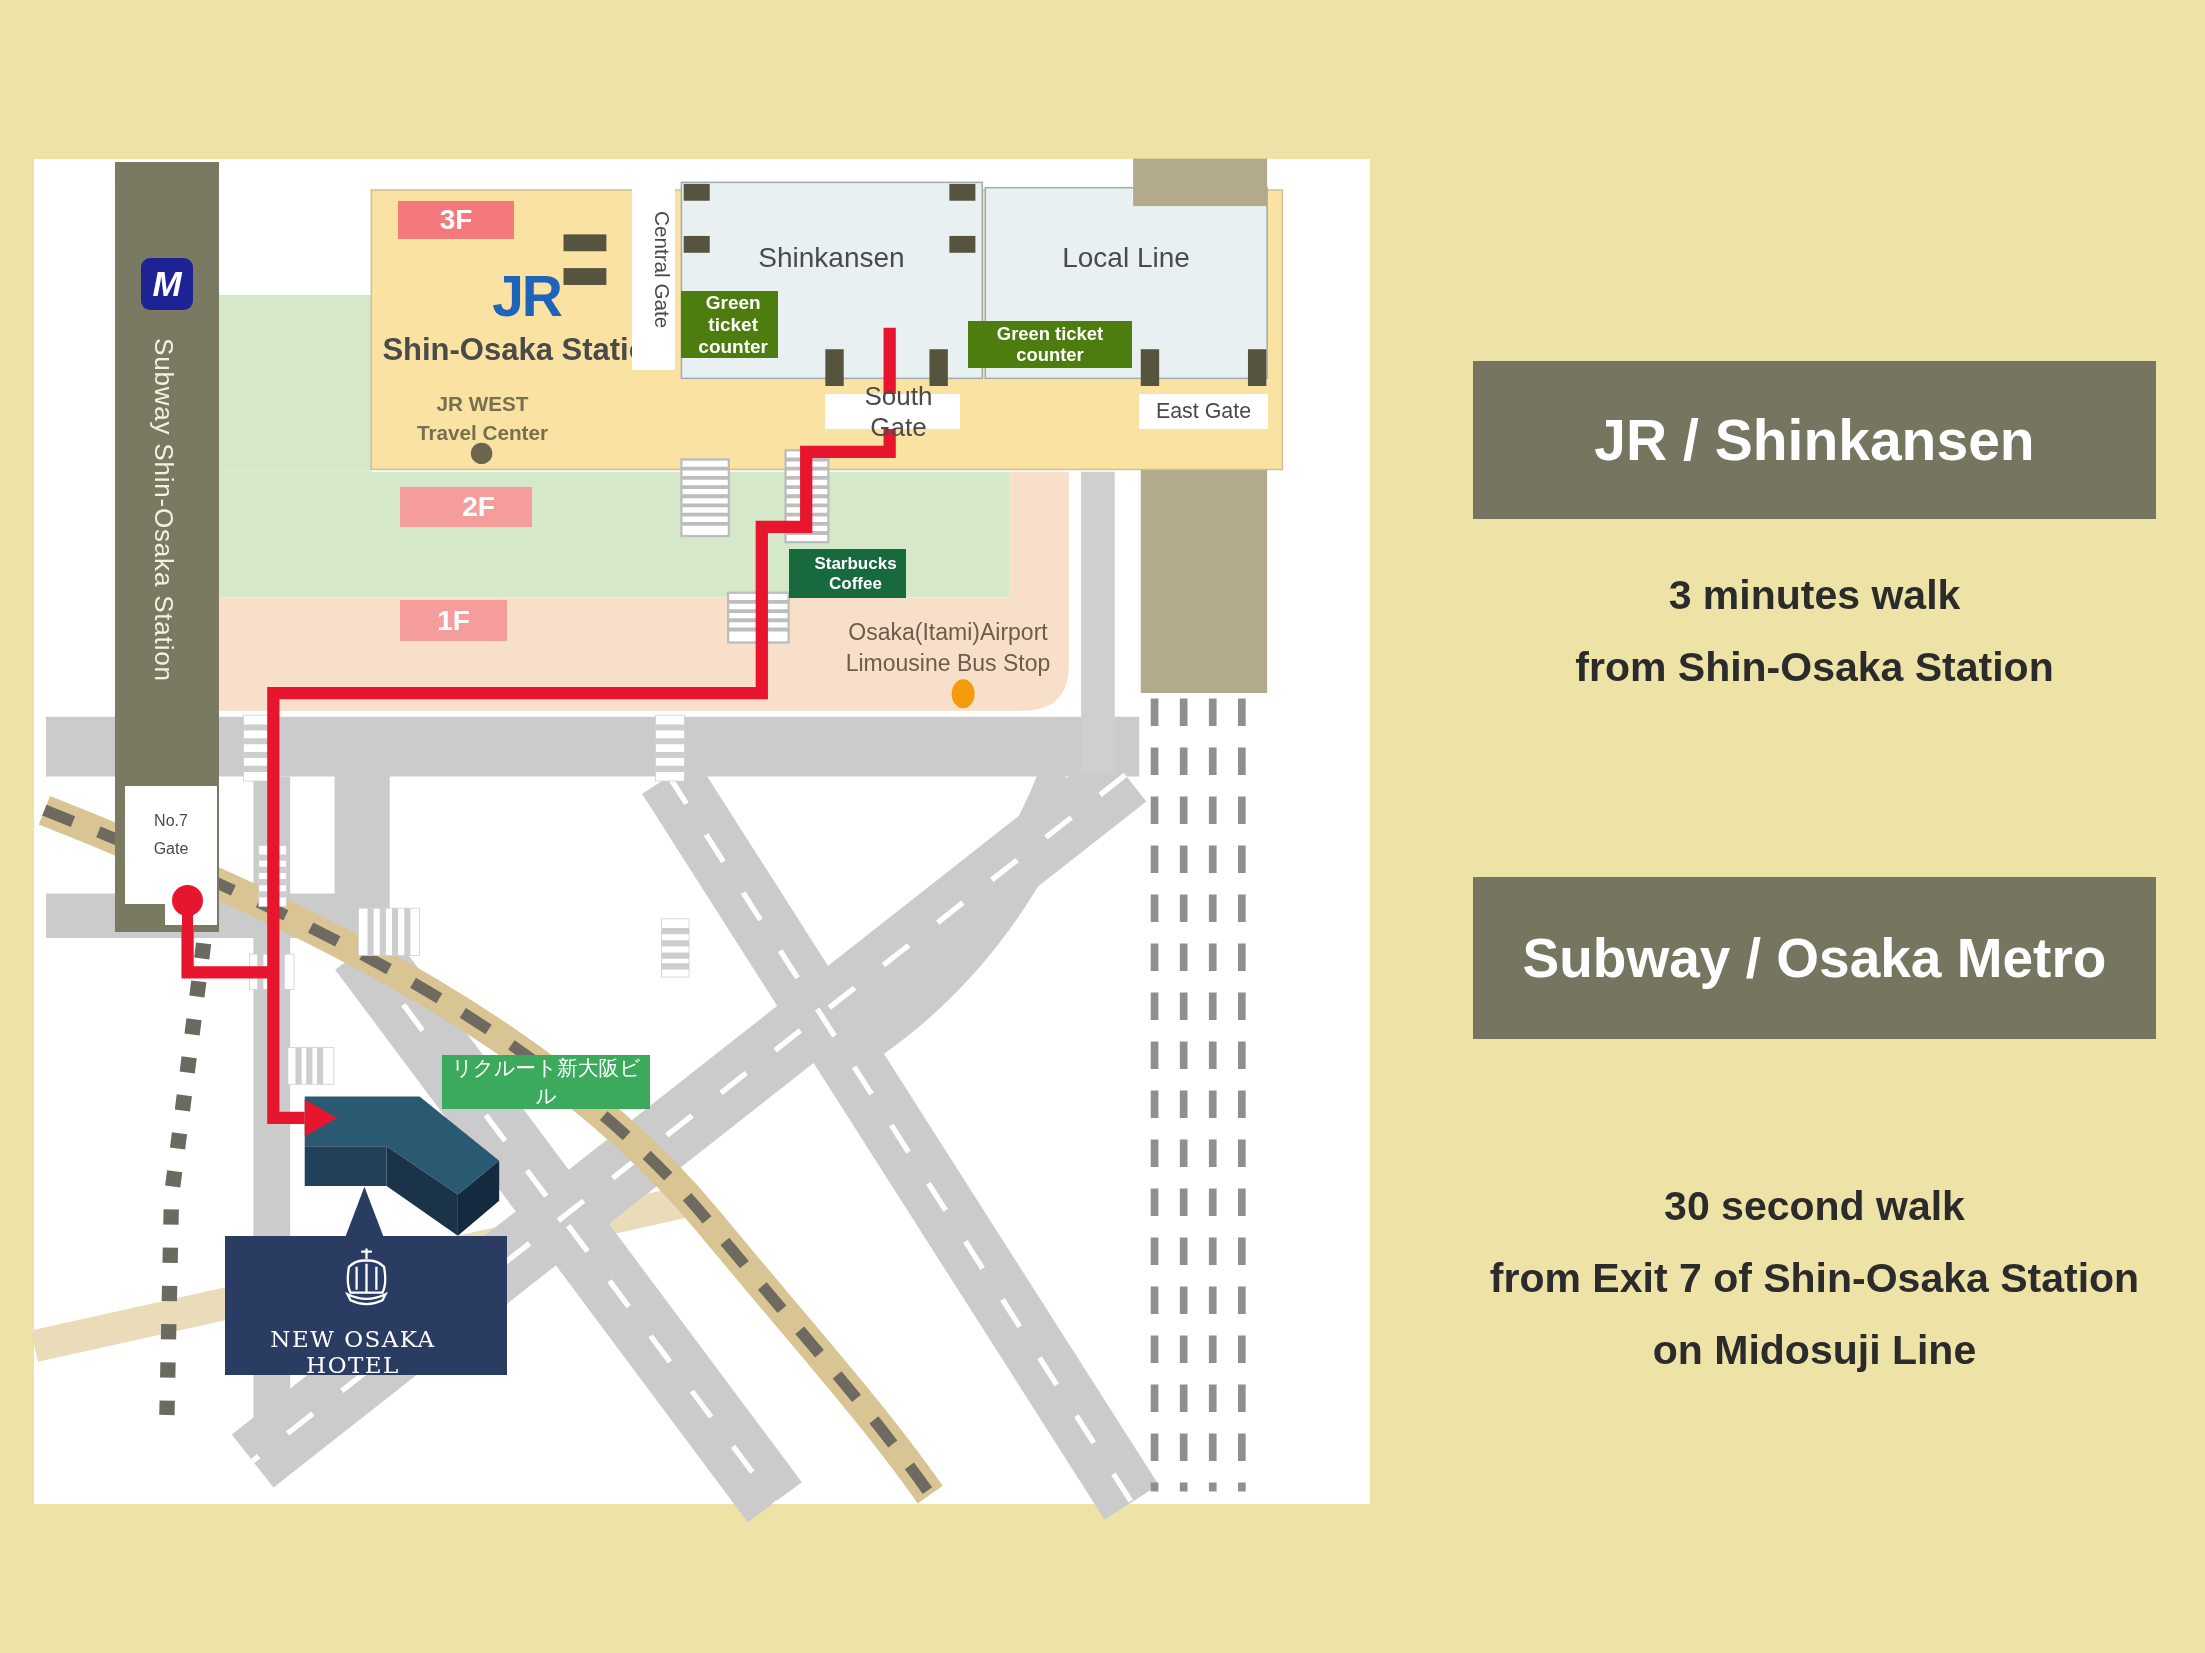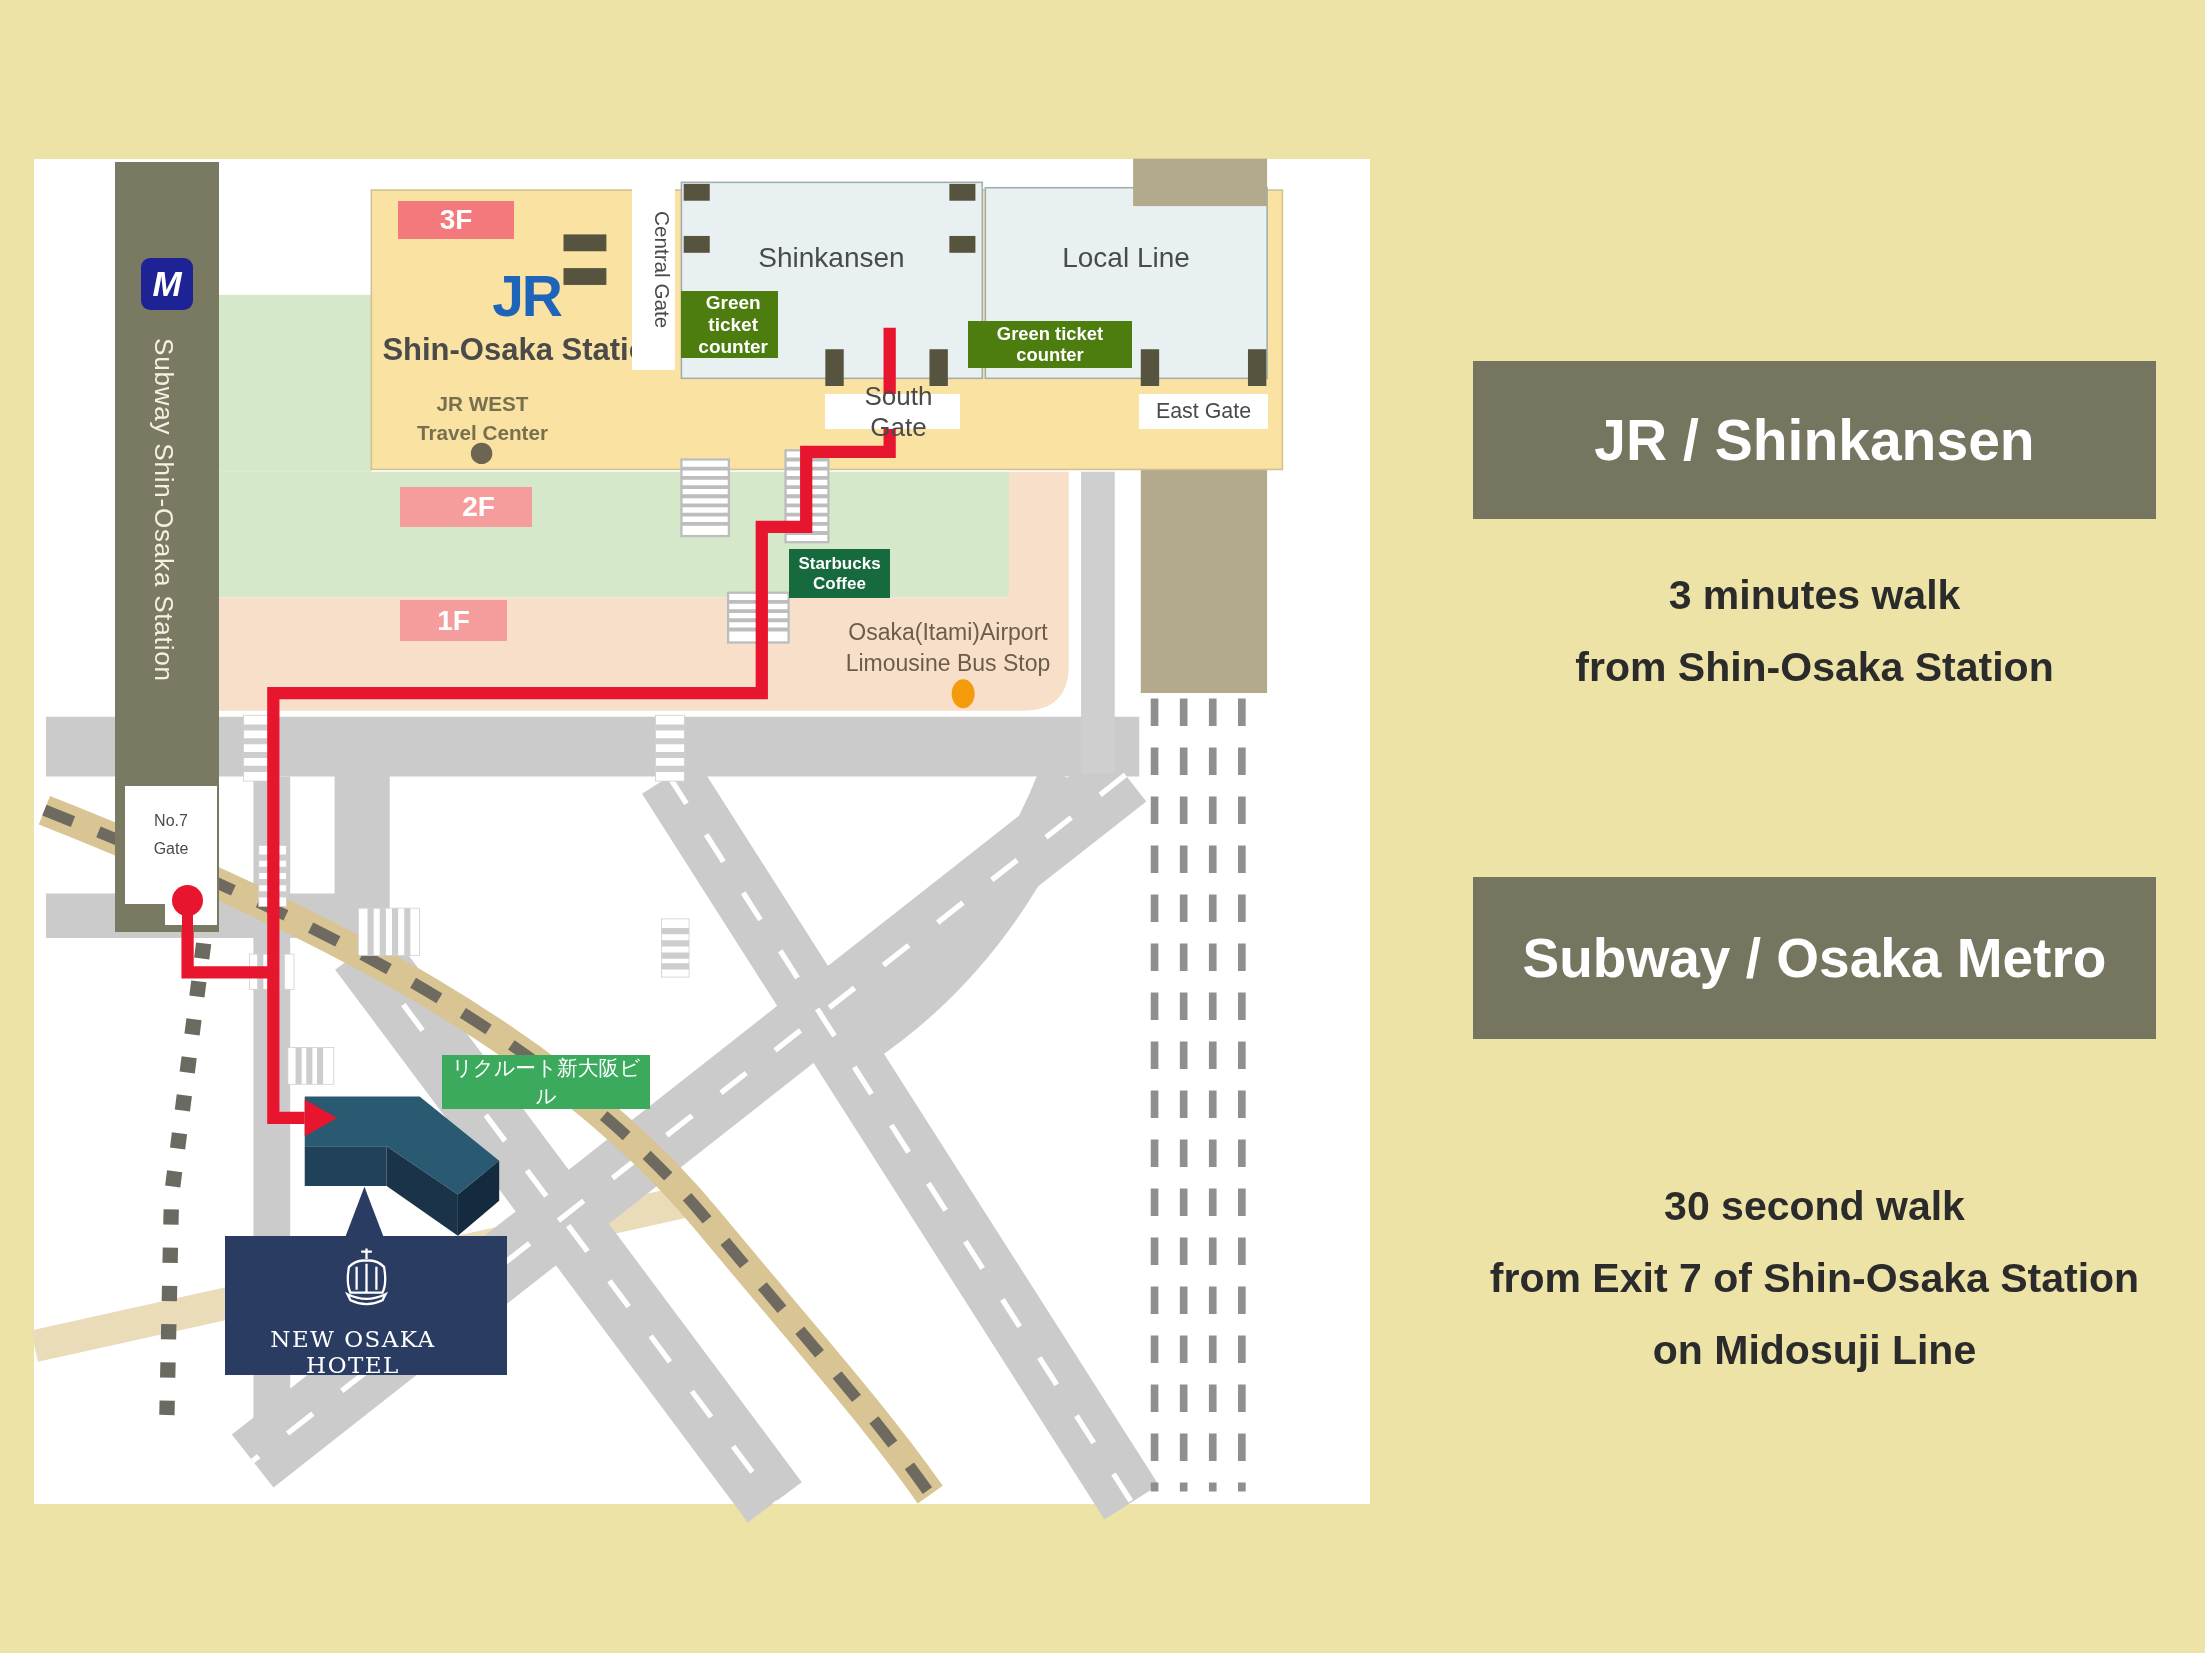--- a/index.html
+++ b/index.html
@@ -163,21 +163,21 @@
 
   <div class="abs ctr lbl" style="left:681px;top:239px;width:301px;height:37px;font-size:28px;font-weight:500;">Shinkansen</div>
   <div class="abs ctr lbl" style="left:985px;top:239px;width:282px;height:37px;font-size:28px;font-weight:500;">Local Line</div>
 
   <div class="abs greenbox" style="left:681px;top:291px;width:89px;height:67px;font-size:19px;line-height:22px;padding-left:7.7px;display:flex;align-items:center;">Green ticket counter</div>
   <div class="abs ctr greenbox" style="left:968px;top:321px;width:164px;height:47px;font-size:18.4px;line-height:20.7px;">Green ticket counter</div>
 
   <div class="abs ctr whitebox lbl" style="left:825px;top:394px;width:123px;height:35px;font-size:26px;padding-left:12px;">South Gate</div>
   <div class="abs ctr whitebox lbl" style="left:1139px;top:394px;width:129px;height:35px;font-size:21.4px;">East Gate</div>
 
-  <div class="abs" style="left:789px;top:549px;width:101px;height:49px;background:#17693E;color:#fff;font-weight:bold;font-size:17px;line-height:20px;display:flex;flex-direction:column;align-items:center;justify-content:center;">
+  <div class="abs" style="left:789px;top:549px;width:101px;height:49px;background:#17693E;color:#fff;font-weight:bold;font-size:17px;line-height:20px;display:flex;flex-direction:column;align-items:center;justify-content:center;padding-left:16px;">
     <div>Starbucks</div>
     <div>Coffee</div>
   </div>
 
   <div class="abs" style="left:810px;top:617px;width:276px;text-align:center;color:#6C5D4B;font-weight:500;font-size:23px;line-height:31px;">
     <div>Osaka(Itami)Airport</div>
     <div>Limousine Bus Stop</div>
   </div>
 
   <div class="abs" style="left:115px;top:162px;width:104px;height:770px;background:#7A7962;">

